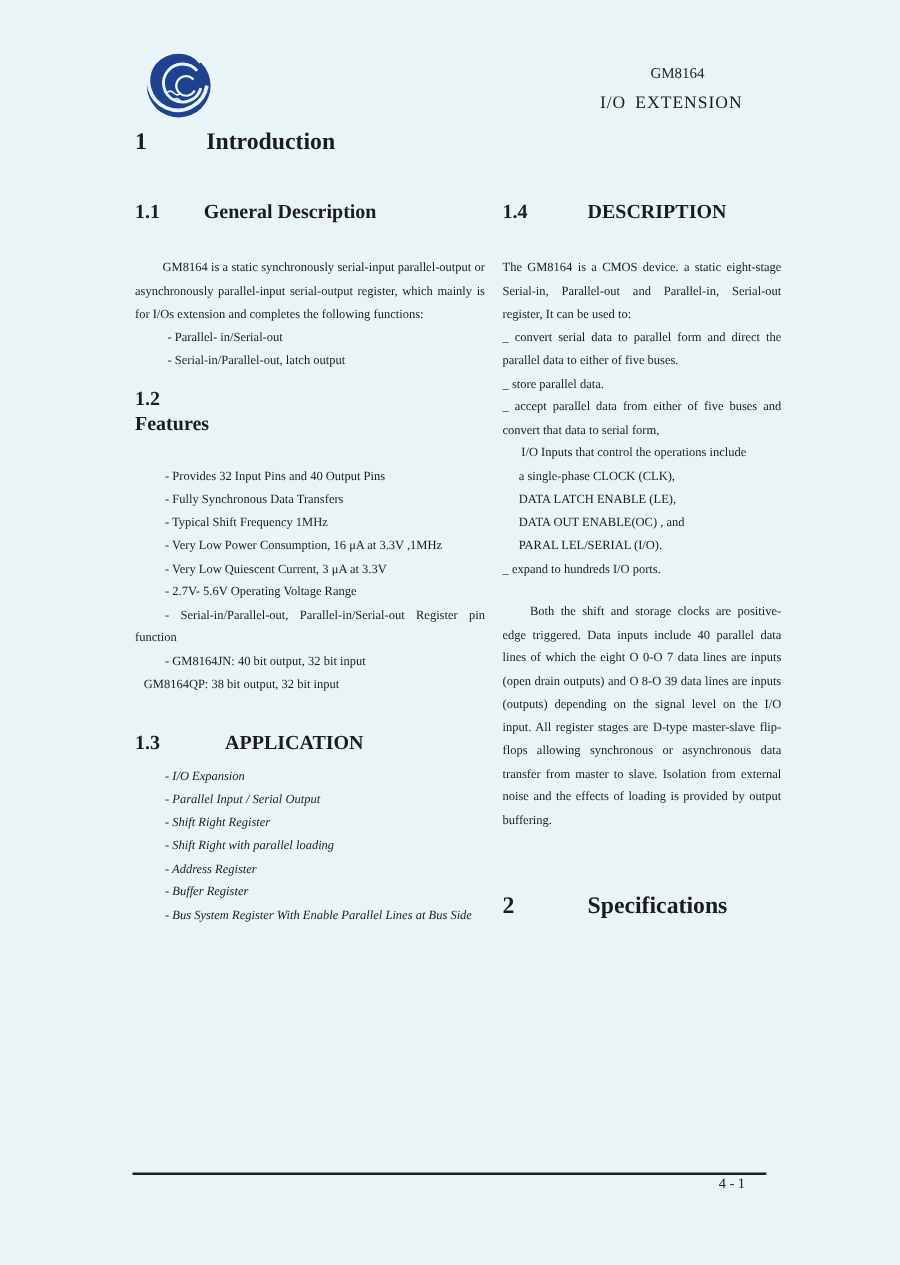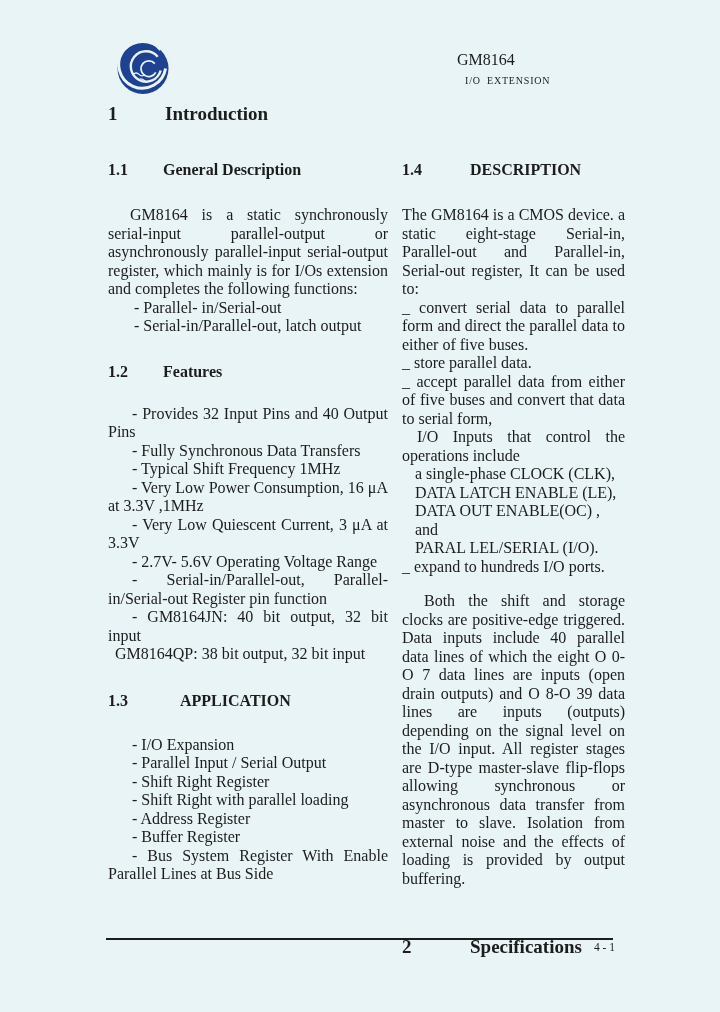--- a/index.html
+++ b/index.html
@@ -5,51 +5,51 @@
   html,body { margin:0; padding:0; }
   body { width:720px; height:1012px; }
   .page {
     position:relative; width:720px; height:1012px;
     background:#e9f4f7; overflow:hidden;
     font-family:"Liberation Serif", serif; color:#1c1c1c;
   }
   
   .logo { position:absolute; left:116px; top:42px; width:54px; height:53px; }
   .company { position:absolute; left:176px; top:70px; font-size:17px; word-spacing:6px; letter-spacing:0.3px; }
-  .part-number { position:absolute; left:457px; top:51px; width:170px; font-size:16px; }
-  .subtitle { position:absolute; left:465px; top:75px; width:170px; text-align:left; font-size:10px; letter-spacing:0.8px; word-spacing:3px; }
+  .part-number { position:absolute; left:457px; top:51px; width:170px; text-align:center; font-size:12px; }
+  .subtitle { position:absolute; left:452px; top:75px; width:170px; text-align:center; font-size:14px; letter-spacing:0.8px; word-spacing:3px; }
   
   .h1 { position:absolute; left:108px; top:103px; display:flex; font-weight:bold; font-size:19px; }
   .h1 .num { width:57px; }
   .h2 { display:flex; font-weight:bold; font-size:16px; line-height:20px; margin:0; }
   .col-left .h2 .num { width:55px; }
   .col-right .h2 .num { width:68px; }
   
   .columns { position:absolute; left:108px; top:160px; width:517px; display:flex; gap:14px; }
   .col-left { width:280px; }
   .col-right { width:223px; }
-  .body { font-size:16px; line-height:18.5px; text-align:justify; margin:0; }
+  .body { font-size:10px; line-height:18.5px; text-align:justify; margin:0; }
   .gd-para { margin-top:26px; text-indent:22px; }
   .gd-items p { text-indent:26px; }
-  .h2-features { margin-top:26px; }
+  .h2-features { margin-top:11px;flex-direction:column; }
   .features-list { margin-top:23px; }
   .features-list p { text-indent:24px; }
   .qp-line { text-indent:7px; }
   .h2-app { margin-top:27px;gap:17px; }
-  .app-list { margin-top:25px; }
+  .app-list { margin-top:8px;font-style:italic; }
   .app-list p { text-indent:24px; }
   .desc-para1 { margin-top:26px; }
   .desc-io-intro { text-indent:15px; }
   .io-list p { padding-left:13px; text-align:left; }
   .desc-para2 { margin-top:16px; text-indent:22px; }
   .spec-heading { display:flex; font-weight:bold; font-size:19px; margin-top:48px; }
   .spec-heading .num { width:68px; }
   
   .footer-line { position:absolute; left:106px; top:938px; width:507px; height:1.6px; background:#1c1c1c; }
-  .footer-page { position:absolute; left:556px; top:941px; width:59px; text-align:right; font-size:11.5px; }
+  .footer-page { position:absolute; left:556px; top:941px; width:59px; text-align:center; font-size:11.5px; }
 </style>
 </head>
 <body>
 
 <div class="page">
 
   <div class="logo">
     <svg viewBox="0 0 54 54" width="54" height="53" aria-hidden="true">
       <circle cx="27" cy="27" r="26" fill="#1e4191"></circle>
       <path d="M45 8 A 24 24 0 1 0 50 27" fill="none" stroke="#e9f4f7" stroke-width="3"></path>

